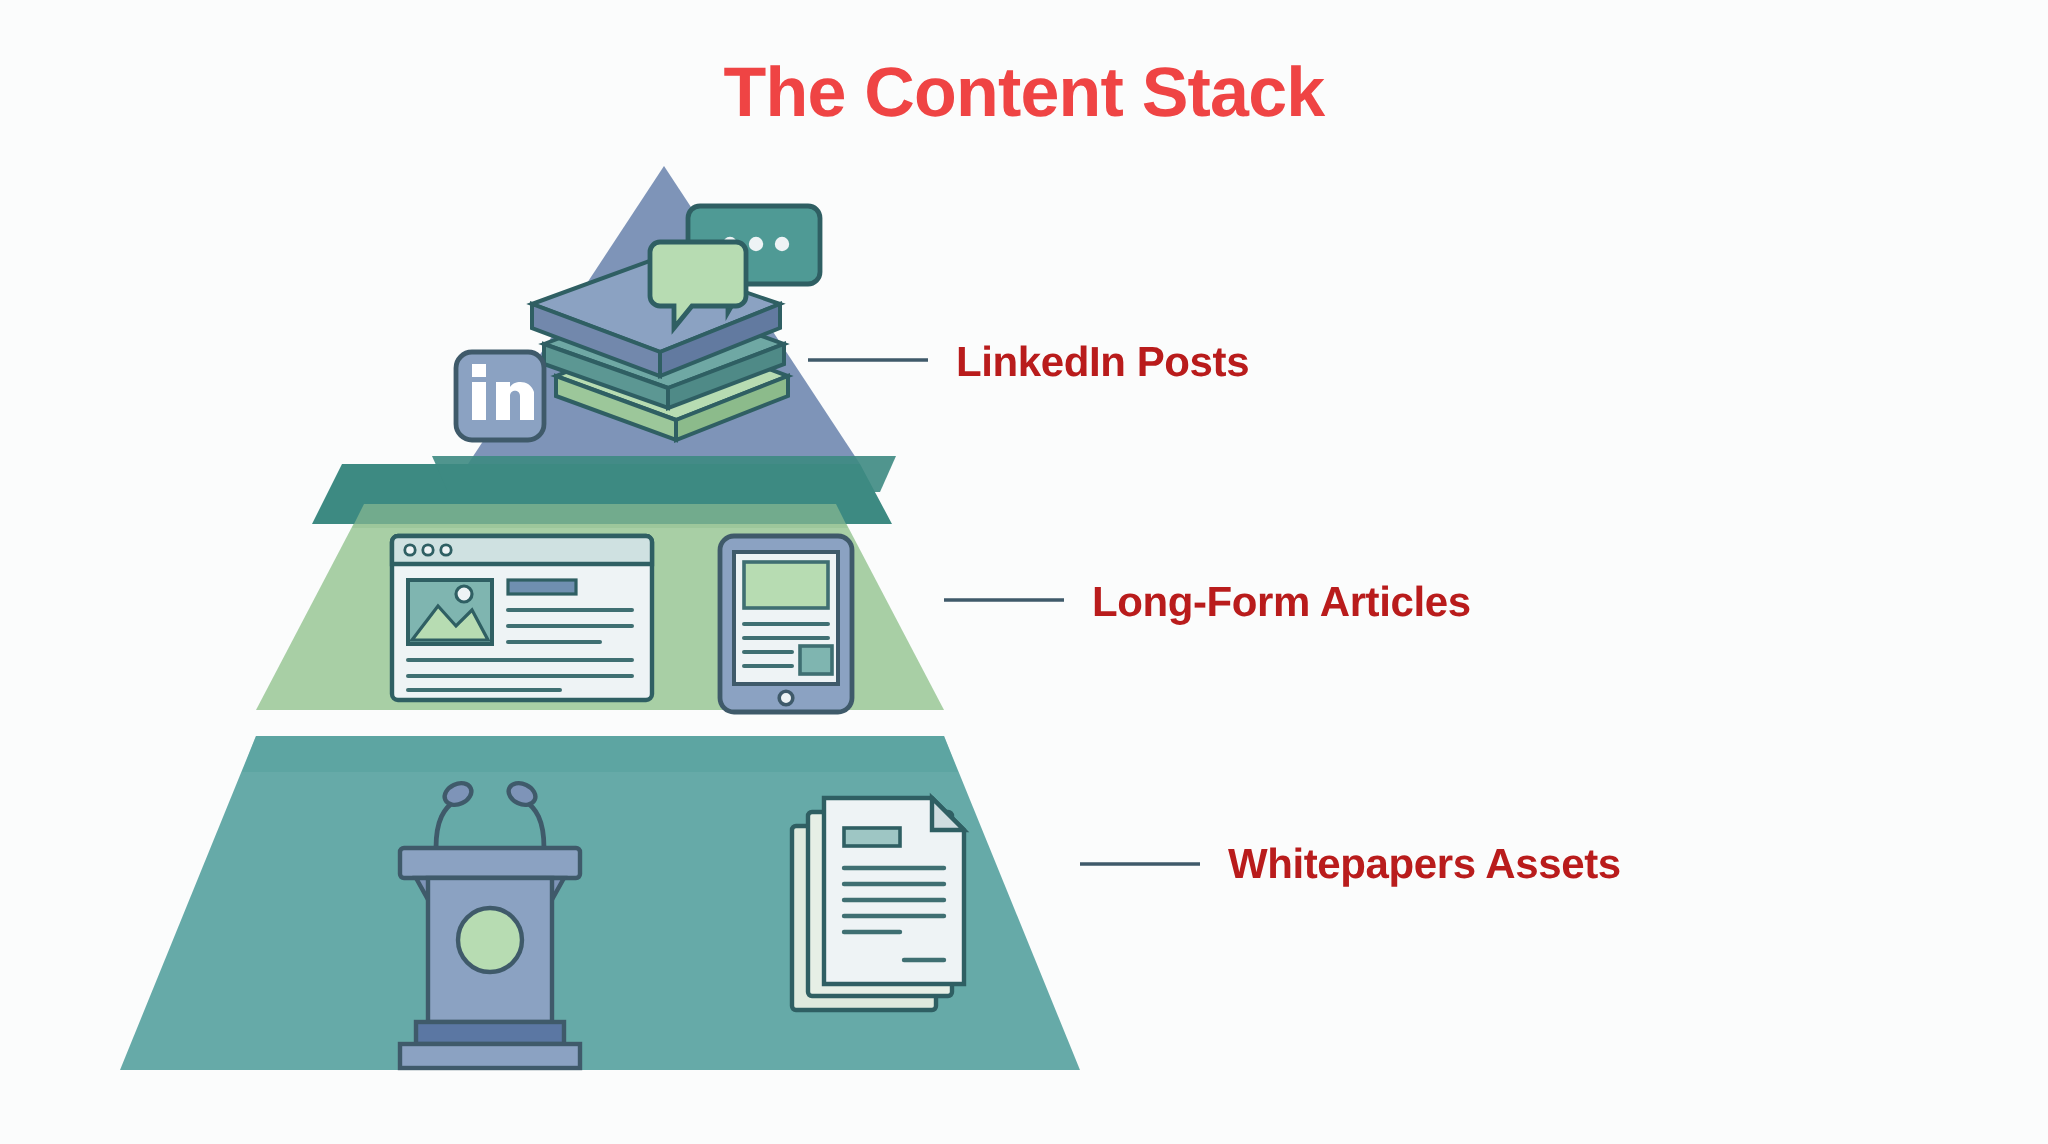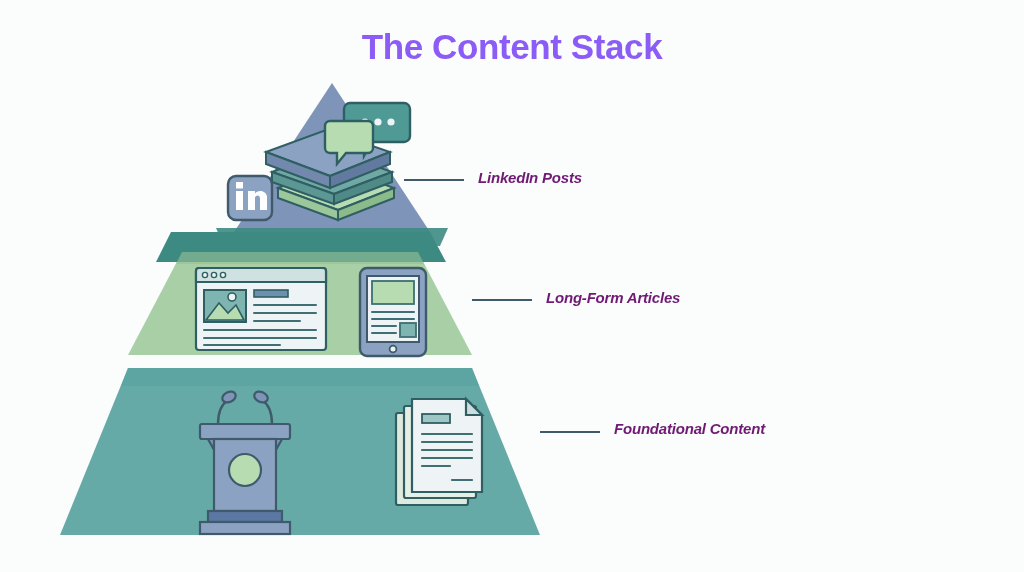--- a/index.html
+++ b/index.html
@@ -19,43 +19,42 @@
 
   
   #title {
     position: absolute;
     left: 0;
     top: 27px;
     width: 1024px;
     text-align: center;
     font-size: 35px;
     font-weight: bold;
-    color: #8b5cf6;
+    color: #ef4444;
     letter-spacing: -0.4px;
   }
 
   
   #stage {
     position: absolute;
     left: 0;
     top: 0;
     width: 1024px;
     height: 572px;
   }
 
   
   .label {
     position: absolute;
-    color: #701a75;
-    font-size: 15px;
+    color: #b91c1c;
+    font-size: 21px;
     font-weight: bold;
     letter-spacing: -0.2px;
     white-space: nowrap;
     line-height: 1.32;
-    font-style: italic;
   }
   #label-top    { left: 478px; top: 168px; }
   #label-mid    { left: 546px; top: 288px; }
   #label-bottom { left: 614px; top: 419px; }
   .label .l2 { display: block; }
 </style>
 </head>
 <body>
 
 <div id="canvas">
@@ -184,16 +183,16 @@
     <line x1="404" y1="180" x2="464" y2="180" stroke="#3f5a6a" stroke-width="1.8"></line>
     <line x1="472" y1="300" x2="532" y2="300" stroke="#3f5a6a" stroke-width="1.8"></line>
     <line x1="540" y1="432" x2="600" y2="432" stroke="#3f5a6a" stroke-width="1.8"></line>
   </svg>
 
   <div class="label" id="label-top">LinkedIn Posts</div>
 
   <div class="label" id="label-mid">Long-Form Articles</div>
 
   <div class="label" id="label-bottom">
-    <span class="l1">Foundational Content</span>
+    <span class="l1">Whitepapers Assets</span>
   </div>
 
 </div>
 
 </body></html>

